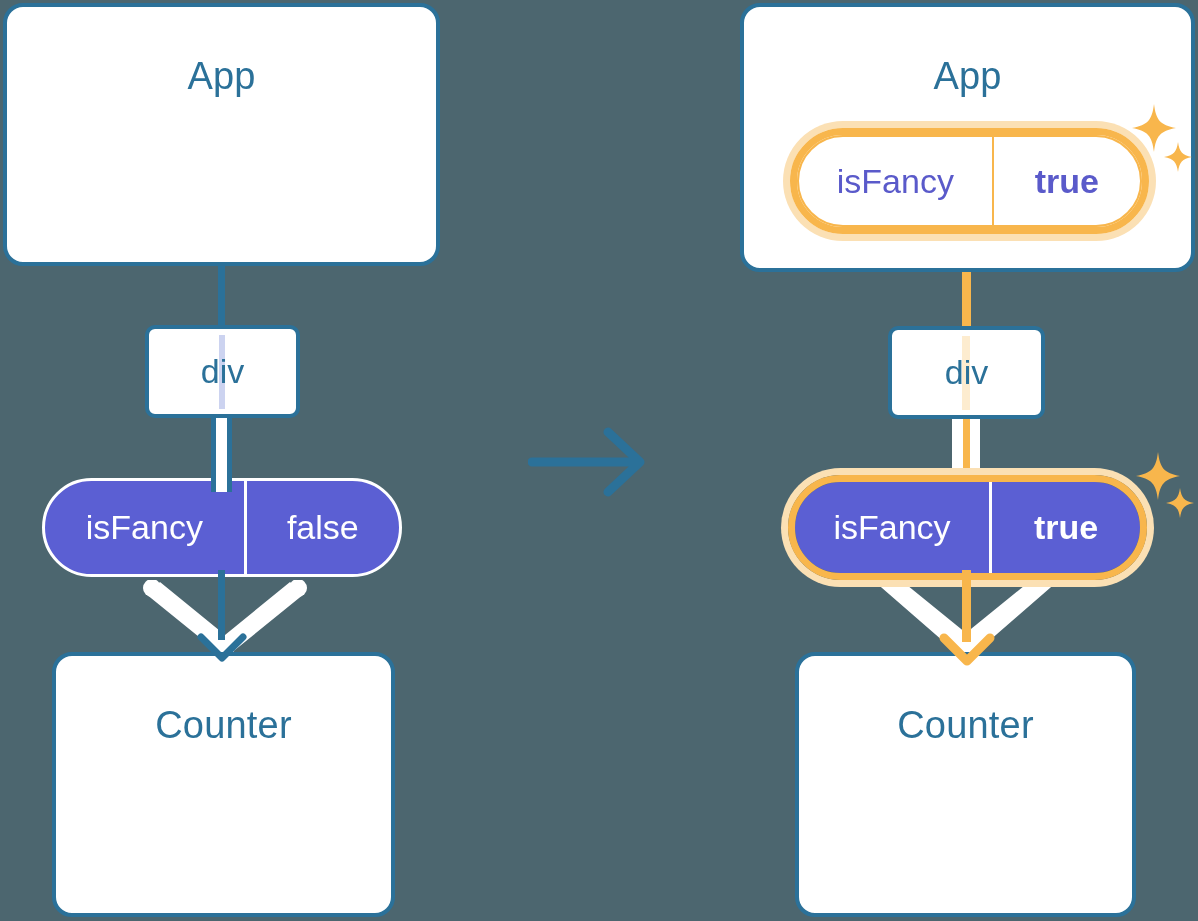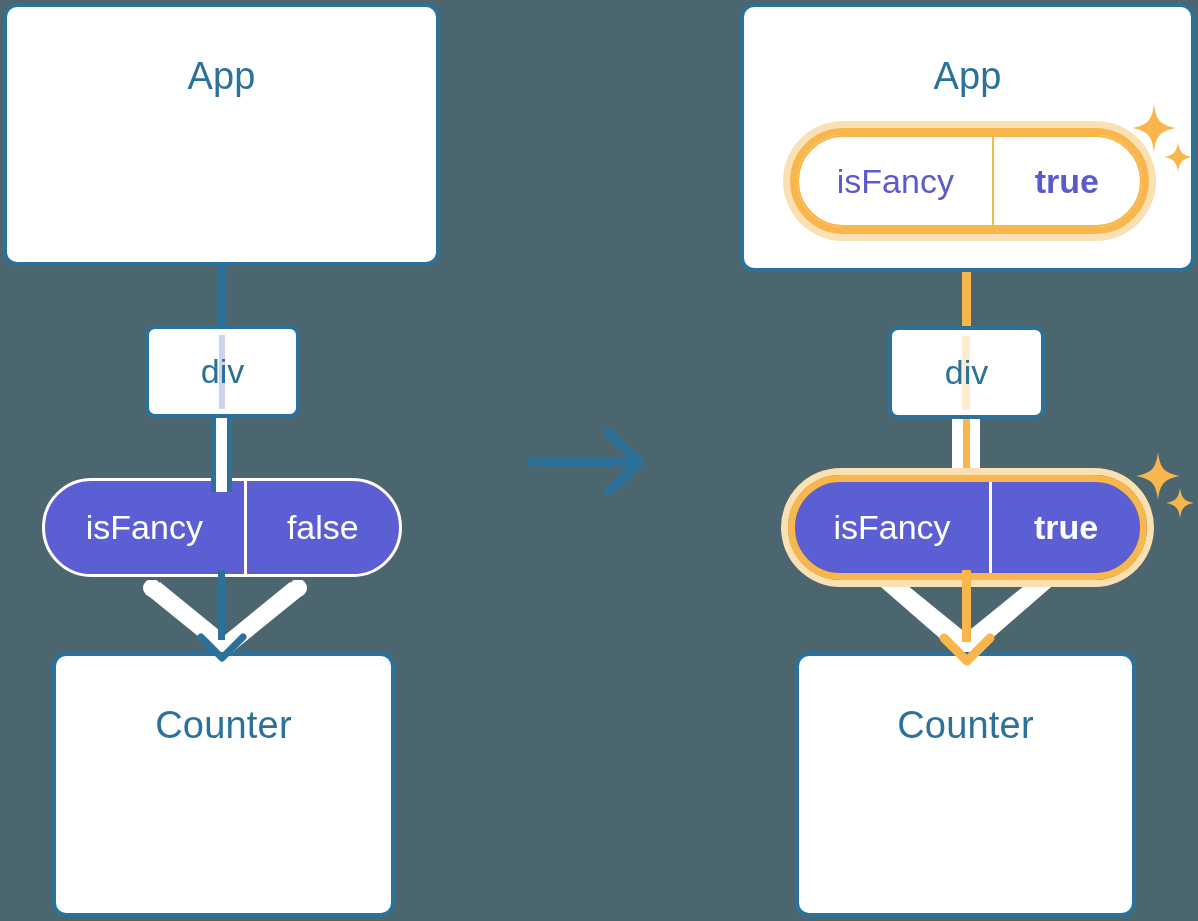--- a/index.html
+++ b/index.html
@@ -10,21 +10,21 @@
     overflow:hidden;
     position:relative;
   }
   .stage{position:absolute;inset:0;}
 
   
   .card{
     position:absolute;
     background:#ffffff;
     border:4px solid #2b7199;
-    border-radius:14px;
+    border-radius:20px;
     box-sizing:border-box;
     z-index:5;
   }
   .card-title{
     position:absolute;
     left:0;right:0;
     text-align:center;
     color:#2b7199;
     font-size:38px;
     letter-spacing:.2px;

